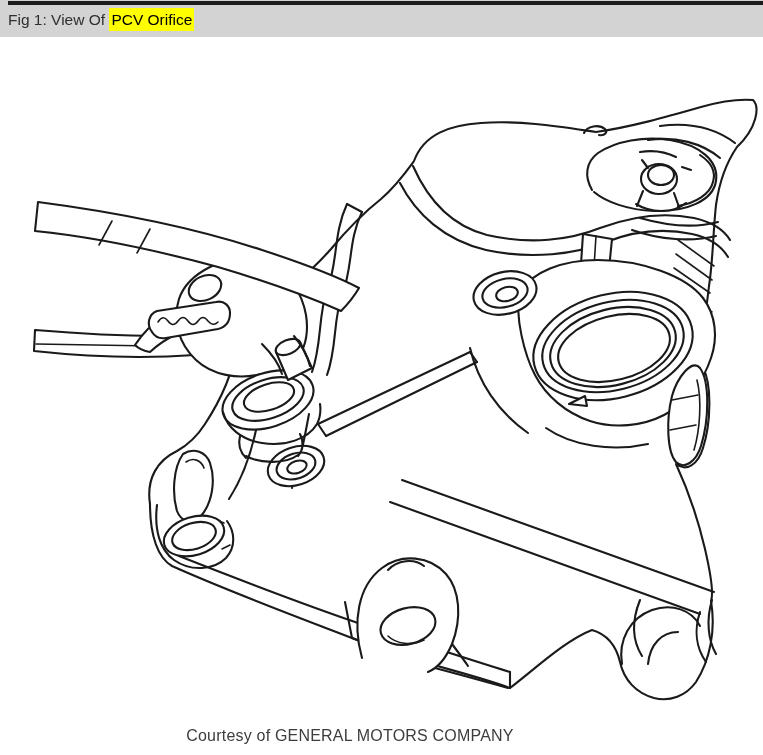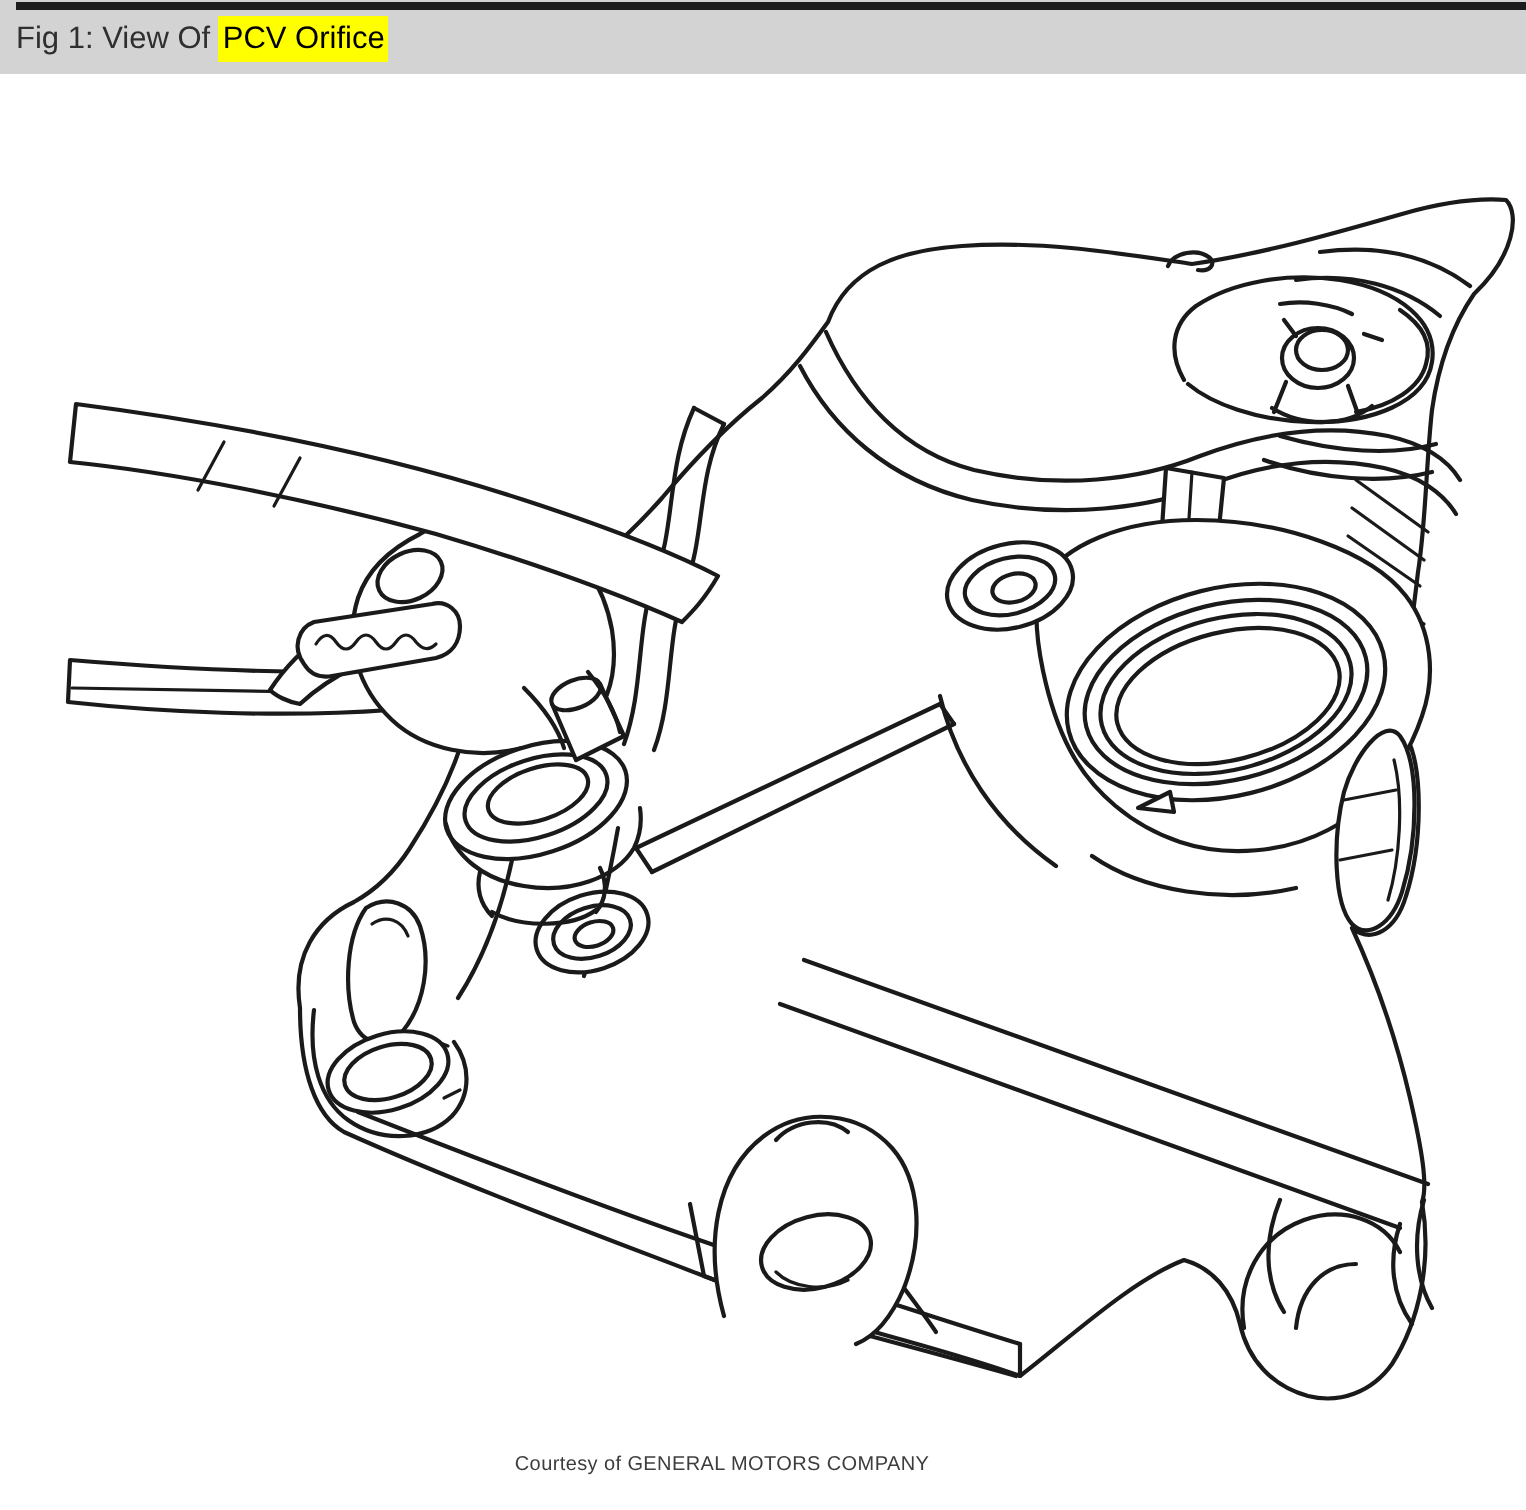--- a/index.html
+++ b/index.html
@@ -25,21 +25,21 @@
     background:#ffff00;color:#000000;padding:3px 2px;
   }
   .fig-area{
     position:absolute;top:0;left:0;width:763px;height:755px;
   }
   svg .ln{fill:none;stroke:#1a1a1a;stroke-width:2.1;stroke-linecap:round;stroke-linejoin:round;}
   svg .f{fill:#ffffff;stroke:#1a1a1a;stroke-width:2.1;stroke-linecap:round;stroke-linejoin:round;}
   svg .thin{fill:none;stroke:#1a1a1a;stroke-width:1.6;stroke-linecap:round;}
   .caption{
     position:absolute;top:727px;left:0;width:700px;
-    text-align:center;font-size:10px;color:#3d3d3d;letter-spacing:.2px;padding-left:11px;
+    text-align:center;font-size:16px;color:#3d3d3d;letter-spacing:.2px;
   }
 </style>
 </head>
 <body>
 
 <div class="fig-area">
 <svg width="763" height="755" viewBox="0 0 763 755" xmlns="http://www.w3.org/2000/svg">
 
   <g>
 

